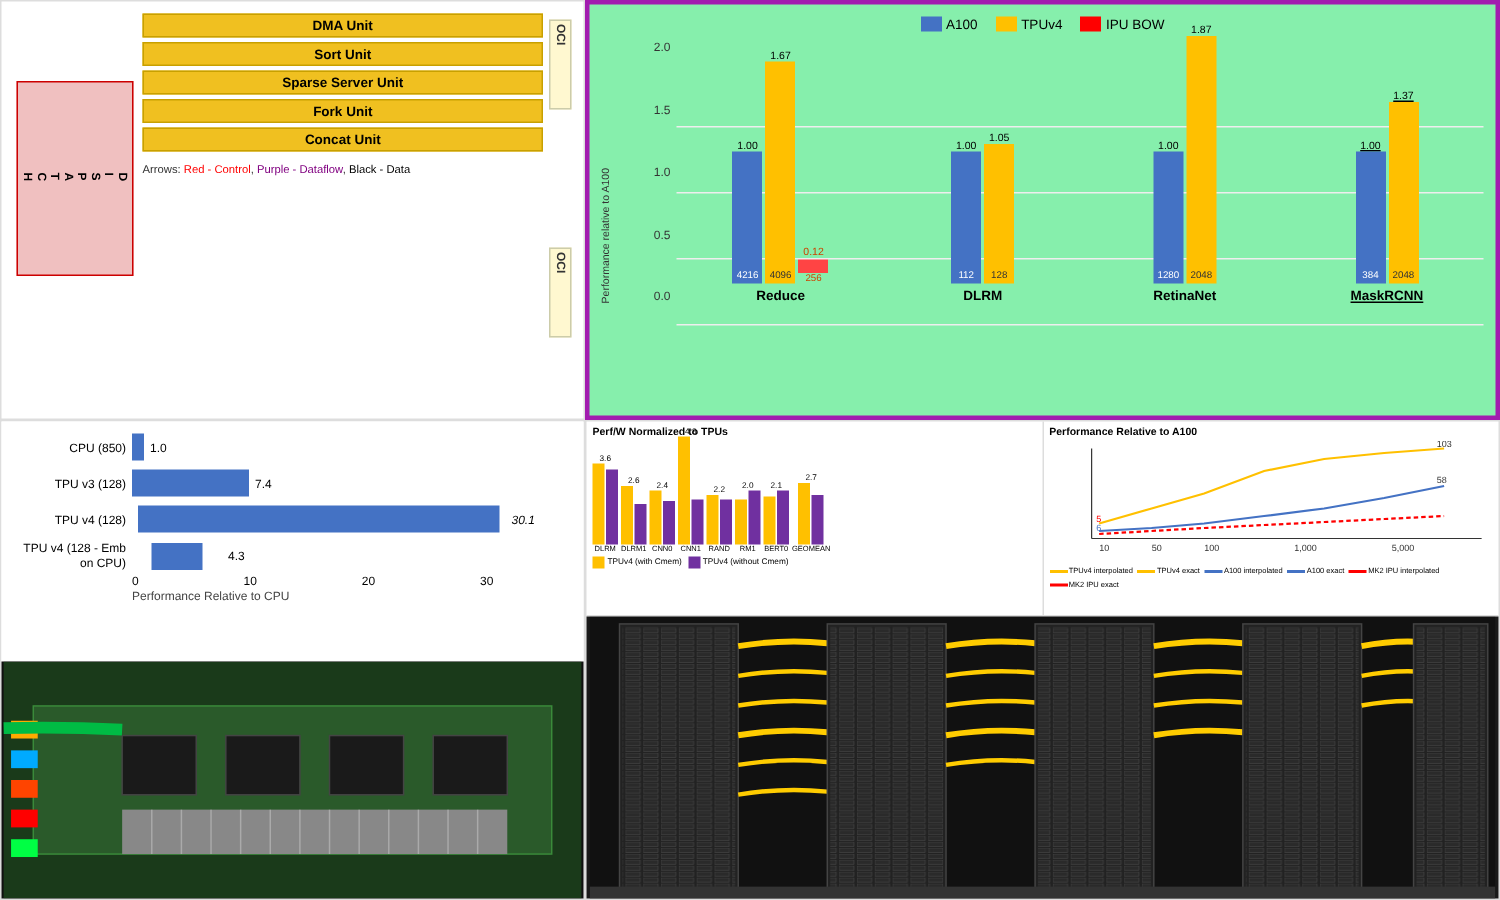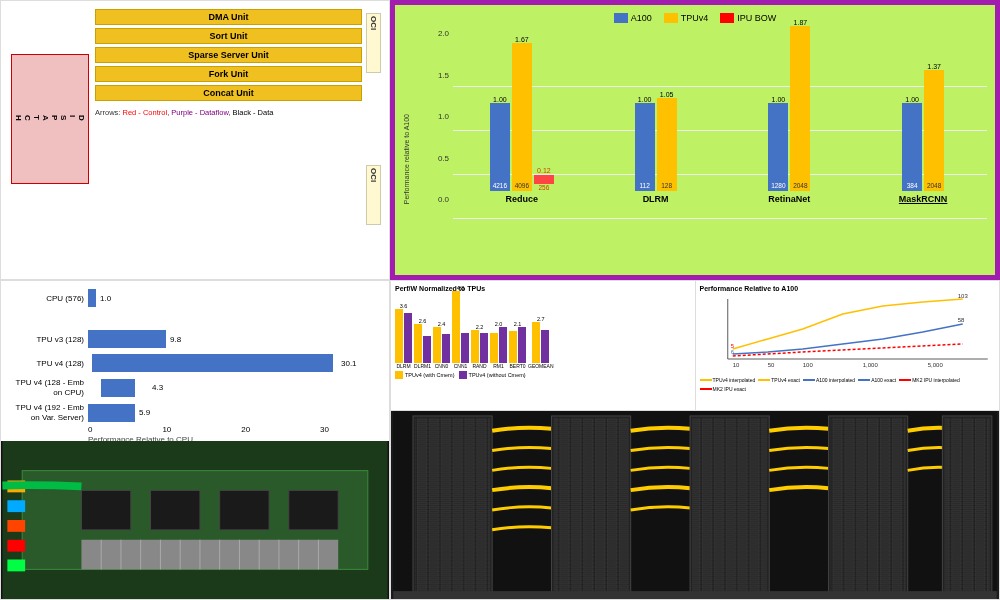--- a/index.html
+++ b/index.html
@@ -117,23 +117,23 @@
       font-size: 7.5px;
       margin-top: 4px;
       color: #333;
     }
     .arrow-legend span.red { color: red; }
     .arrow-legend span.purple { color: purple; }
     .arrow-legend span.black { color: black; }
 
     
     .perf-chart {
-      border: 5px solid #a21caf;
+      border: 3px solid #a21caf;
       padding: 8px;
-      background: #bef264;
+      background: #86efac;
       position: relative;
     }
     .chart-legend {
       display: flex;
       gap: 12px;
       justify-content: center;
       margin-bottom: 6px;
     }
     .legend-item {
       display: flex;
@@ -305,48 +305,43 @@
       </div>
     </div>
   </div>
 
   <div style="display:flex;flex-direction:column;border:1px solid #ddd;">
 
     <div style="padding:8px;height:160px;background:#fff;">
       <div style="display:flex;flex-direction:column;gap:6px;">
 
         <div style="display:flex;align-items:center;gap:4px;">
-          <span style="font-size:8px;width:75px;text-align:right;flex-shrink:0;">CPU (576)</span>
+          <span style="font-size:8px;width:75px;text-align:right;flex-shrink:0;">CPU (850)</span>
           <div style="height:18px;background:#4472c4;width:8px;position:relative;"></div>
           <span style="font-size:8px;">1.0</span>
         </div>
 
-        <div style="display:flex;align-items:center;gap:4px;margin-top:17px;">
+        <div style="display:flex;align-items:center;gap:4px;">
           <span style="font-size:8px;width:75px;text-align:right;flex-shrink:0;">TPU v3 (128)</span>
           <div style="height:18px;background:#4472c4;width:78px;position:relative;"></div>
-          <span style="font-size:8px;">9.8</span>
+          <span style="font-size:8px;">7.4</span>
         </div>
 
         <div style="display:flex;align-items:center;gap:8px;">
           <span style="font-size:8px;width:75px;text-align:right;flex-shrink:0;">TPU v4 (128)</span>
           <div style="height:18px;background:#4472c4;width:241px;position:relative;"></div>
-          <span style="font-size:8px;">30.1</span>
+          <span style="font-size:8px;font-style:italic;">30.1</span>
         </div>
 
         <div style="display:flex;align-items:center;gap:17px;">
           <span style="font-size:8px;width:75px;text-align:right;flex-shrink:0;line-height:1.2;">TPU v4 (128 - Emb on CPU)</span>
           <div style="height:18px;background:#4472c4;width:34px;position:relative;"></div>
           <span style="font-size:8px;">4.3</span>
         </div>
 
-        <div style="display:flex;align-items:center;gap:4px;">
-          <span style="font-size:8px;width:75px;text-align:right;flex-shrink:0;line-height:1.2;">TPU v4 (192 - Emb on Var. Server)</span>
-          <div style="height:18px;background:#4472c4;width:47px;position:relative;"></div>
-          <span style="font-size:8px;">5.9</span>
-        </div>
       </div>
 
       <div style="display:flex;justify-content:space-between;width:241px;margin-left:79px;margin-top:3px;font-size:8px;">
         <span>0</span>
         <span>10</span>
         <span>20</span>
         <span>30</span>
       </div>
       <div style="font-size:8px;margin-left:79px;margin-top:1px;color:#444;">Performance Relative to CPU</div>
     </div>

